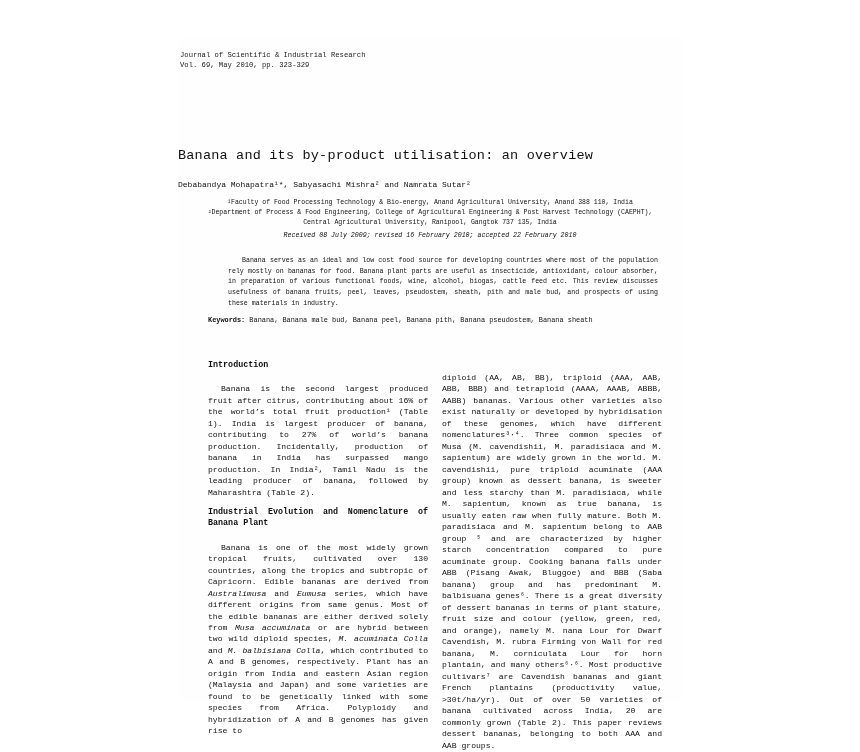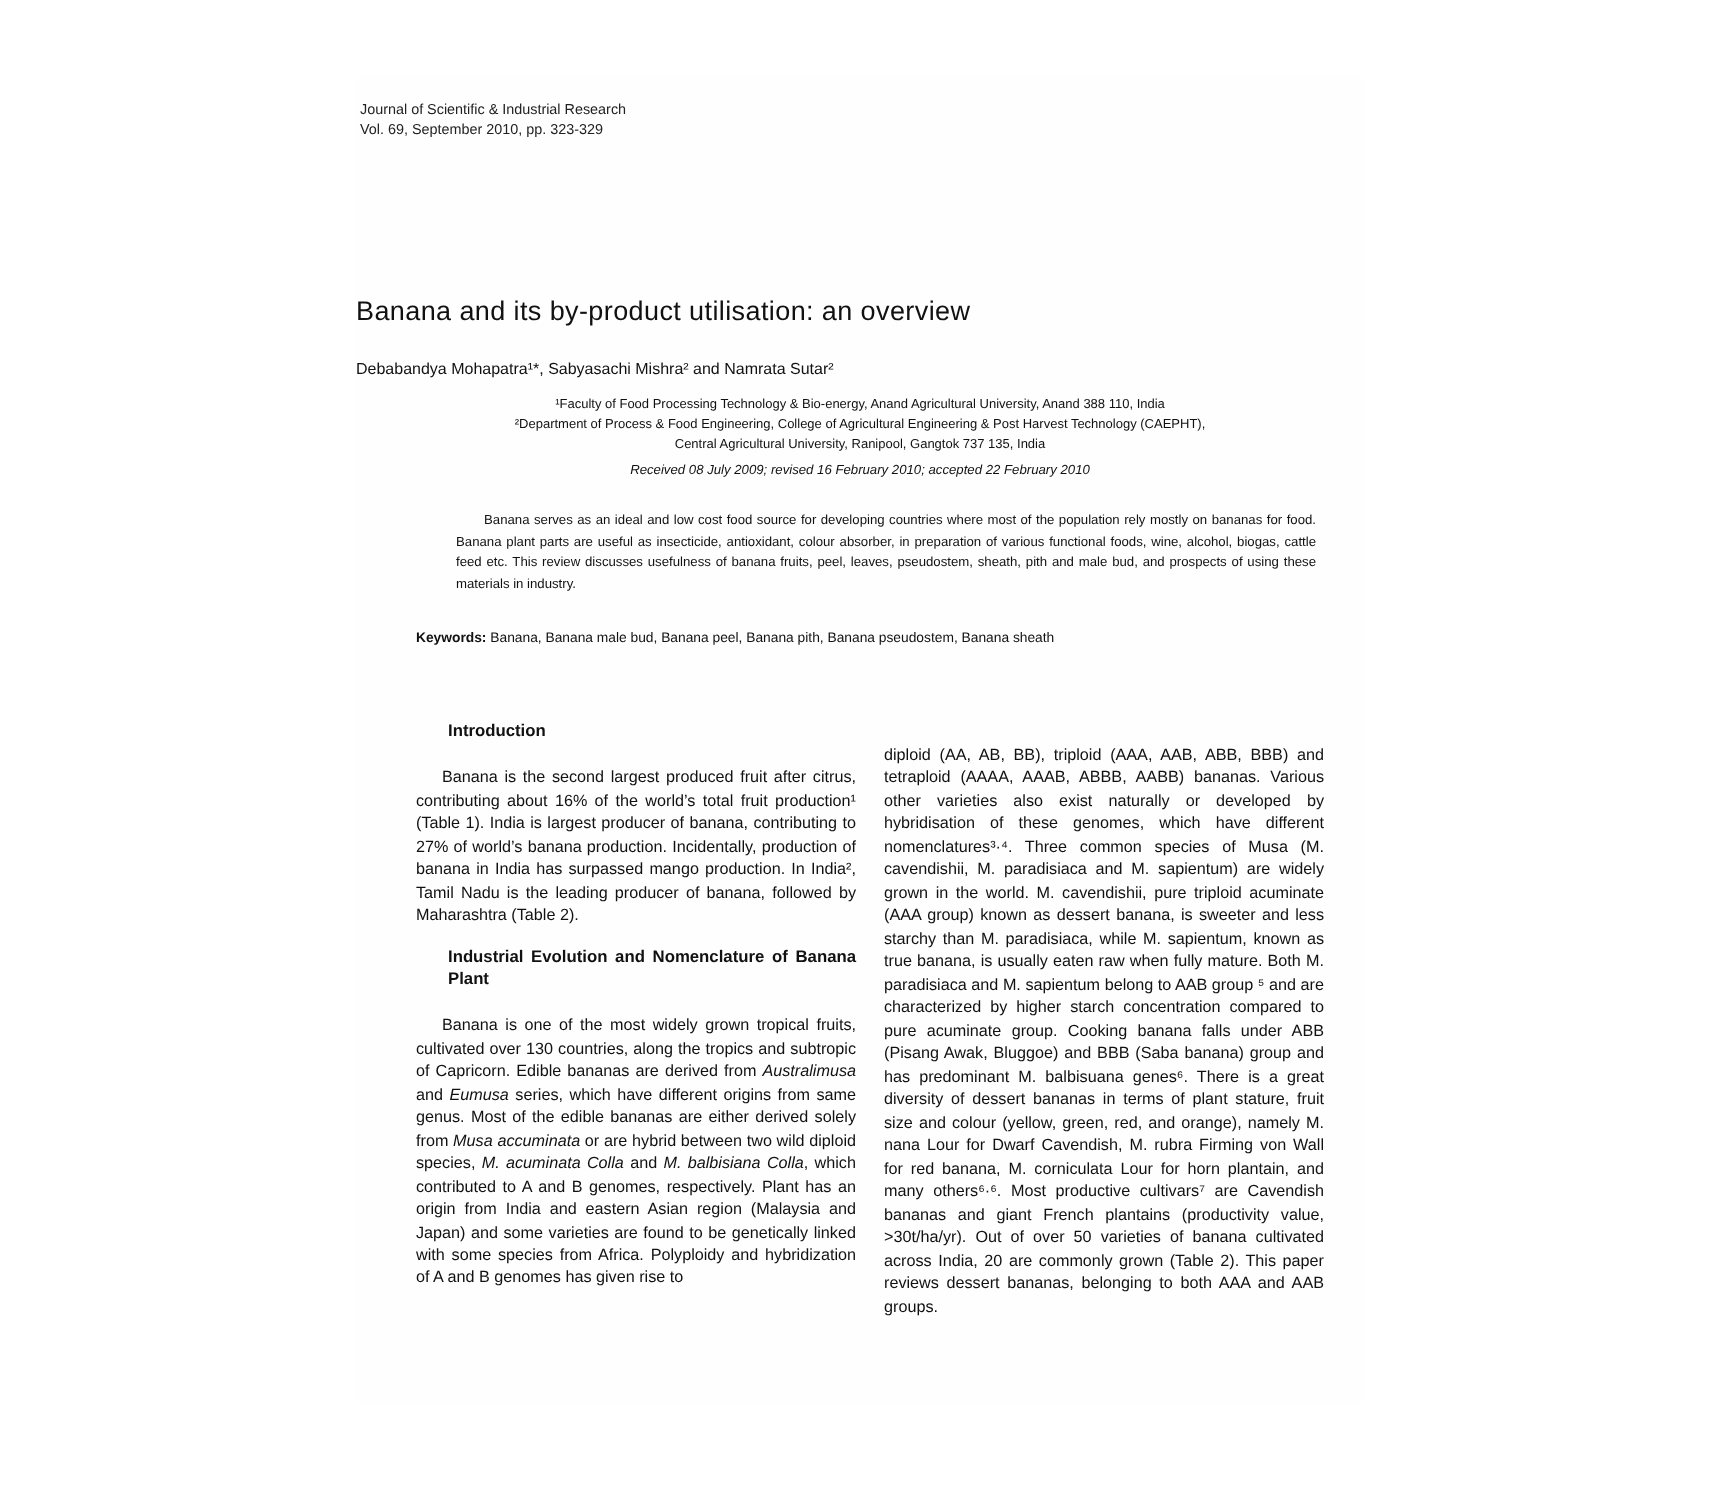--- a/index.html
+++ b/index.html
@@ -6,21 +6,21 @@
     margin: 0;
     padding: 0;
     background: #ffffff;
   }
   .page {
     position: relative;
     width: 820px;
     height: 752px;
     background: #ffffff;
     overflow: hidden;
-    font-family: Liberation Sans, sans-serif;
+    font-family: Liberation Mono, monospace;
     color: #1a1a1a;
   }
   .sheet {
     position: absolute;
     left: 178px;
     top: 38px;
     width: 504px;
     height: 664px;
     background: #fefefe;
     box-shadow: 0 0 0 0 transparent;
@@ -98,21 +98,21 @@
     width: 220px;
     font-size: 8.1px;
     line-height: 1.42;
     text-align: justify;
     color: #111;
   }
   .col-left { left: 208px; }
   .col-right { left: 442px; }
 
   .col h2 {
-    margin: 0 0 2px 16px;
+    margin: 0 0 2px 0;
     font-size: 8.4px;
     font-weight: bold;
     line-height: 1.34;
   }
   .col p {
     margin: 12px 0 0 0;
     text-indent: 13px;
   }
   .gap { height: 9px; }
   .it { font-style: italic; }
@@ -129,21 +129,21 @@
   .footnote .star { font-size: 7px; }
 </style>
 </head>
 <body>
 
 <div class="page">
   <div class="sheet"></div>
 
   <div class="journal-head">
     <div>Journal of Scientific &amp; Industrial Research</div>
-    <div>Vol. 69, September  2010, pp. 323-329</div>
+    <div>Vol. 69, May  2010, pp. 323-329</div>
   </div>
 
   <div class="title">Banana and its by-product utilisation: an overview</div>
 
   <div class="authors">Debabandya Mohapatra¹*, Sabyasachi Mishra² and Namrata Sutar²</div>
 
   <div class="affil">
     <div>¹Faculty of Food Processing Technology &amp; Bio-energy, Anand Agricultural University, Anand 388 110, India</div>
     <div>²Department of Process &amp; Food Engineering, College of Agricultural Engineering &amp; Post Harvest Technology (CAEPHT),</div>
     <div>Central Agricultural University, Ranipool, Gangtok 737 135, India</div>

